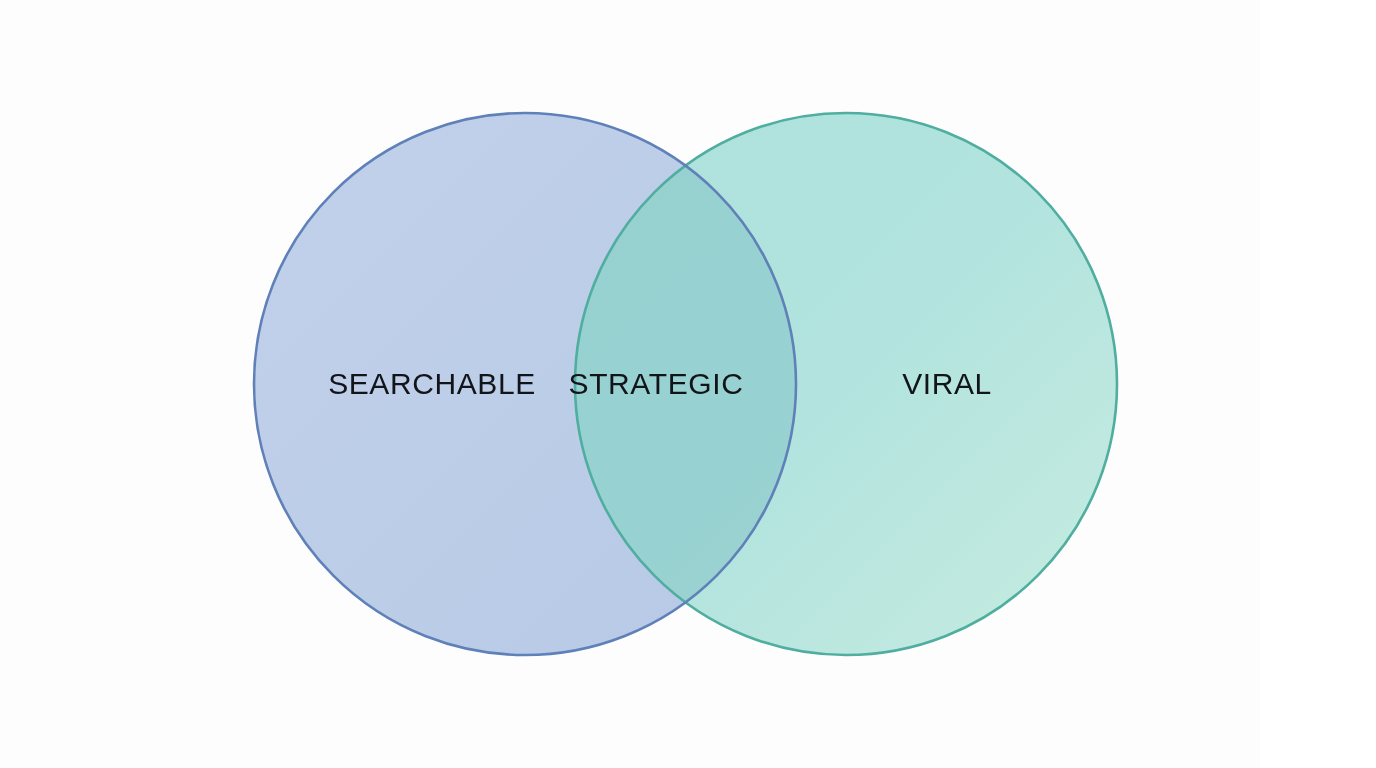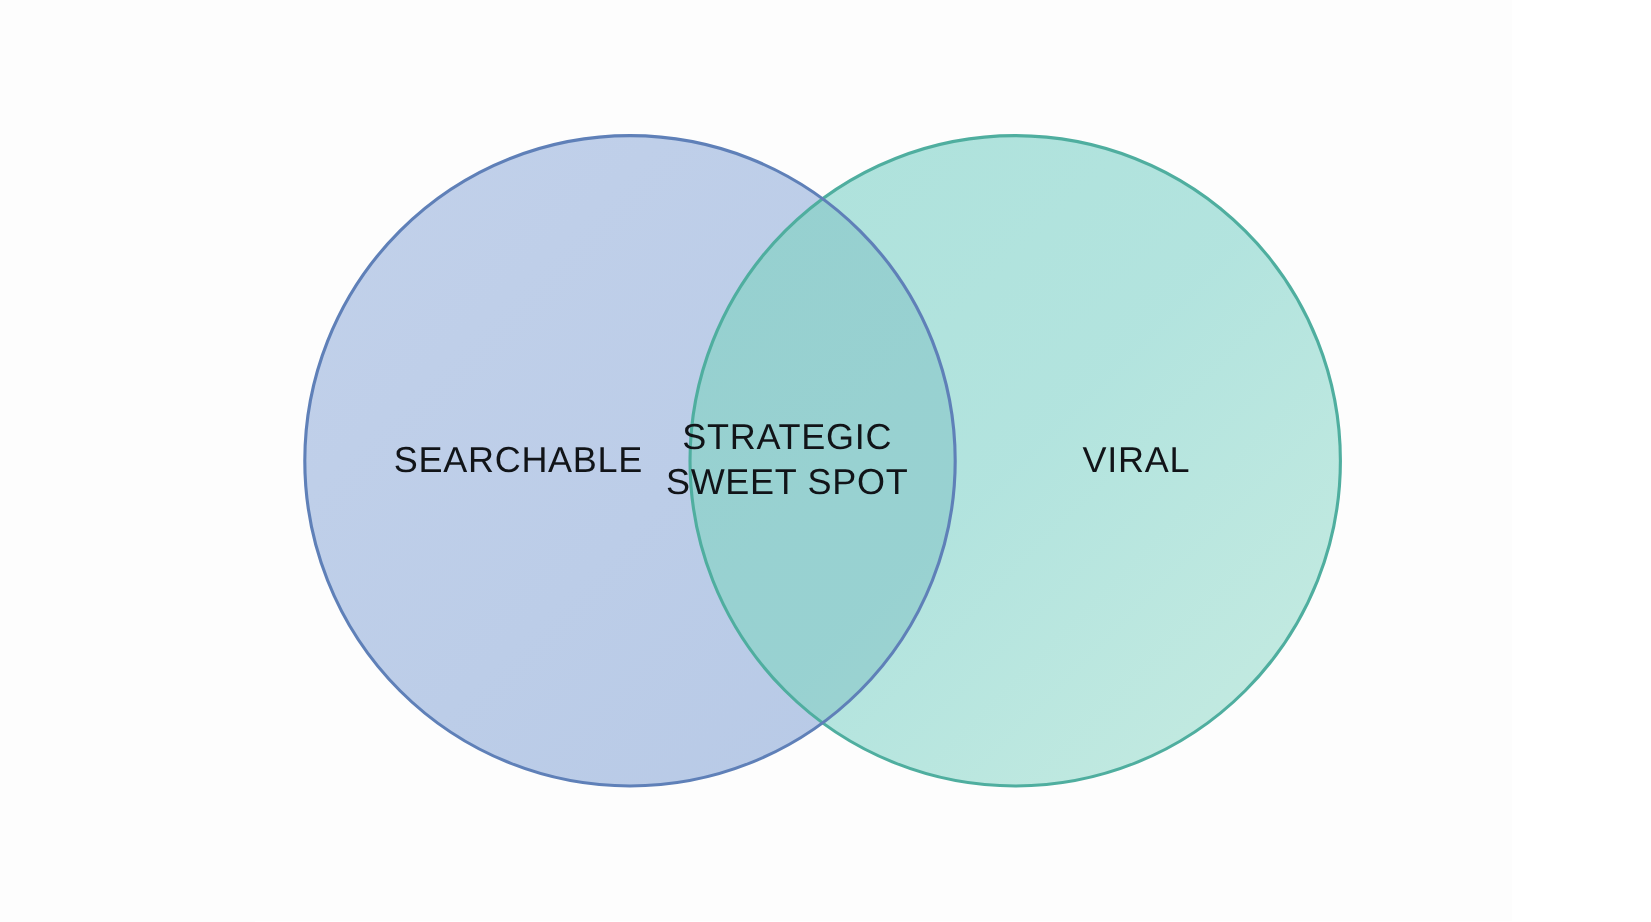--- a/index.html
+++ b/index.html
@@ -92,17 +92,17 @@
       <circle cx="846" cy="384" r="271" fill="#6fb6bb" fill-opacity="0.30"></circle>
     </g>
 
     <circle cx="846" cy="384" r="271" fill="none" stroke="#4fae9f" stroke-width="2.6"></circle>
 
     <circle cx="525" cy="384" r="271" fill="none" stroke="#5f80b8" stroke-width="2.6"></circle>
   </svg>
 
   <div class="venn-label" id="label-searchable">SEARCHABLE</div>
 
-  <div class="venn-label" id="label-intersection"><span class="label-line">STRATEGIC</span><span class="label-line">SWEET SPOT</span></div>
+  <div class="venn-label" id="label-intersection"><span class="label-line">STRATEGIC</span></div>
 
   <div class="venn-label" id="label-viral">VIRAL</div>
 
 </div>
 
 </body></html>

